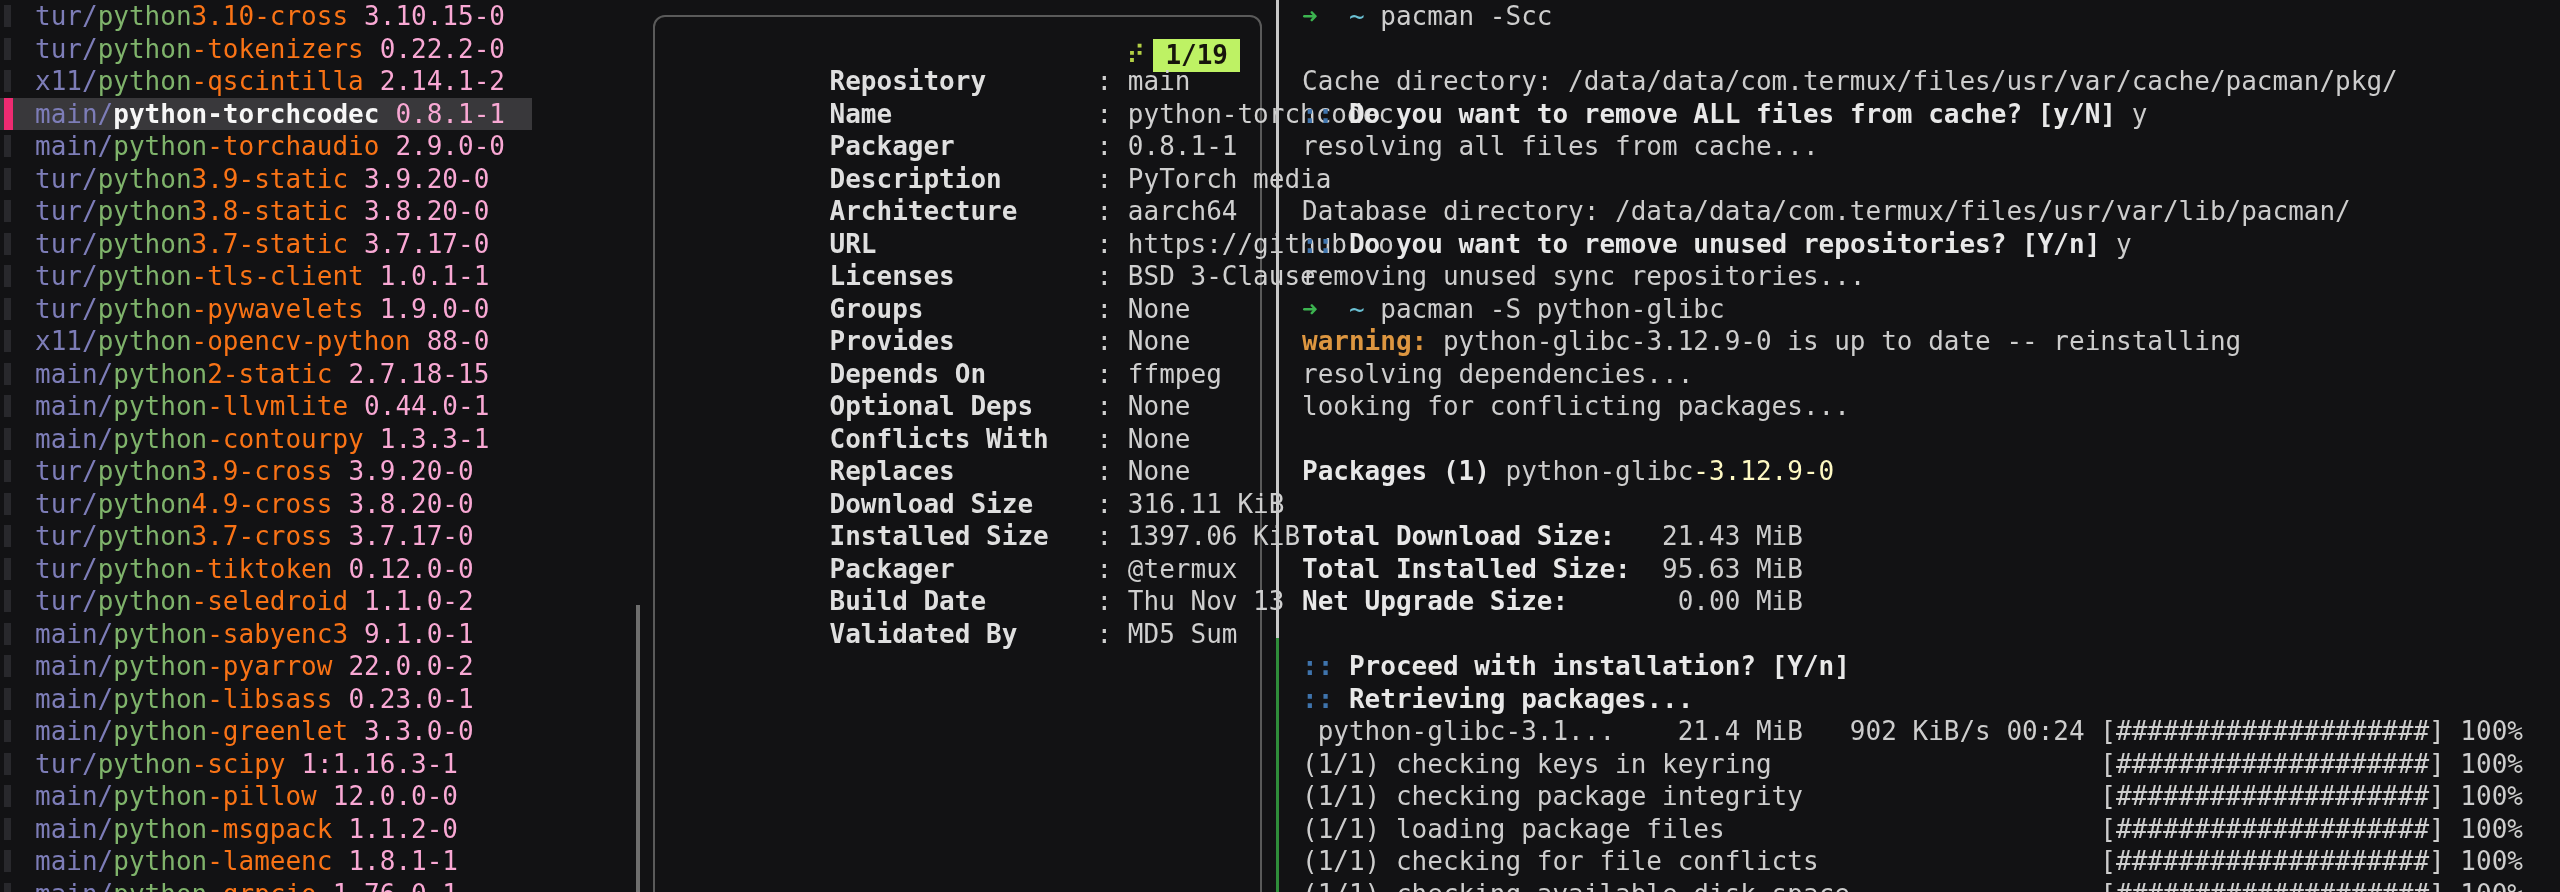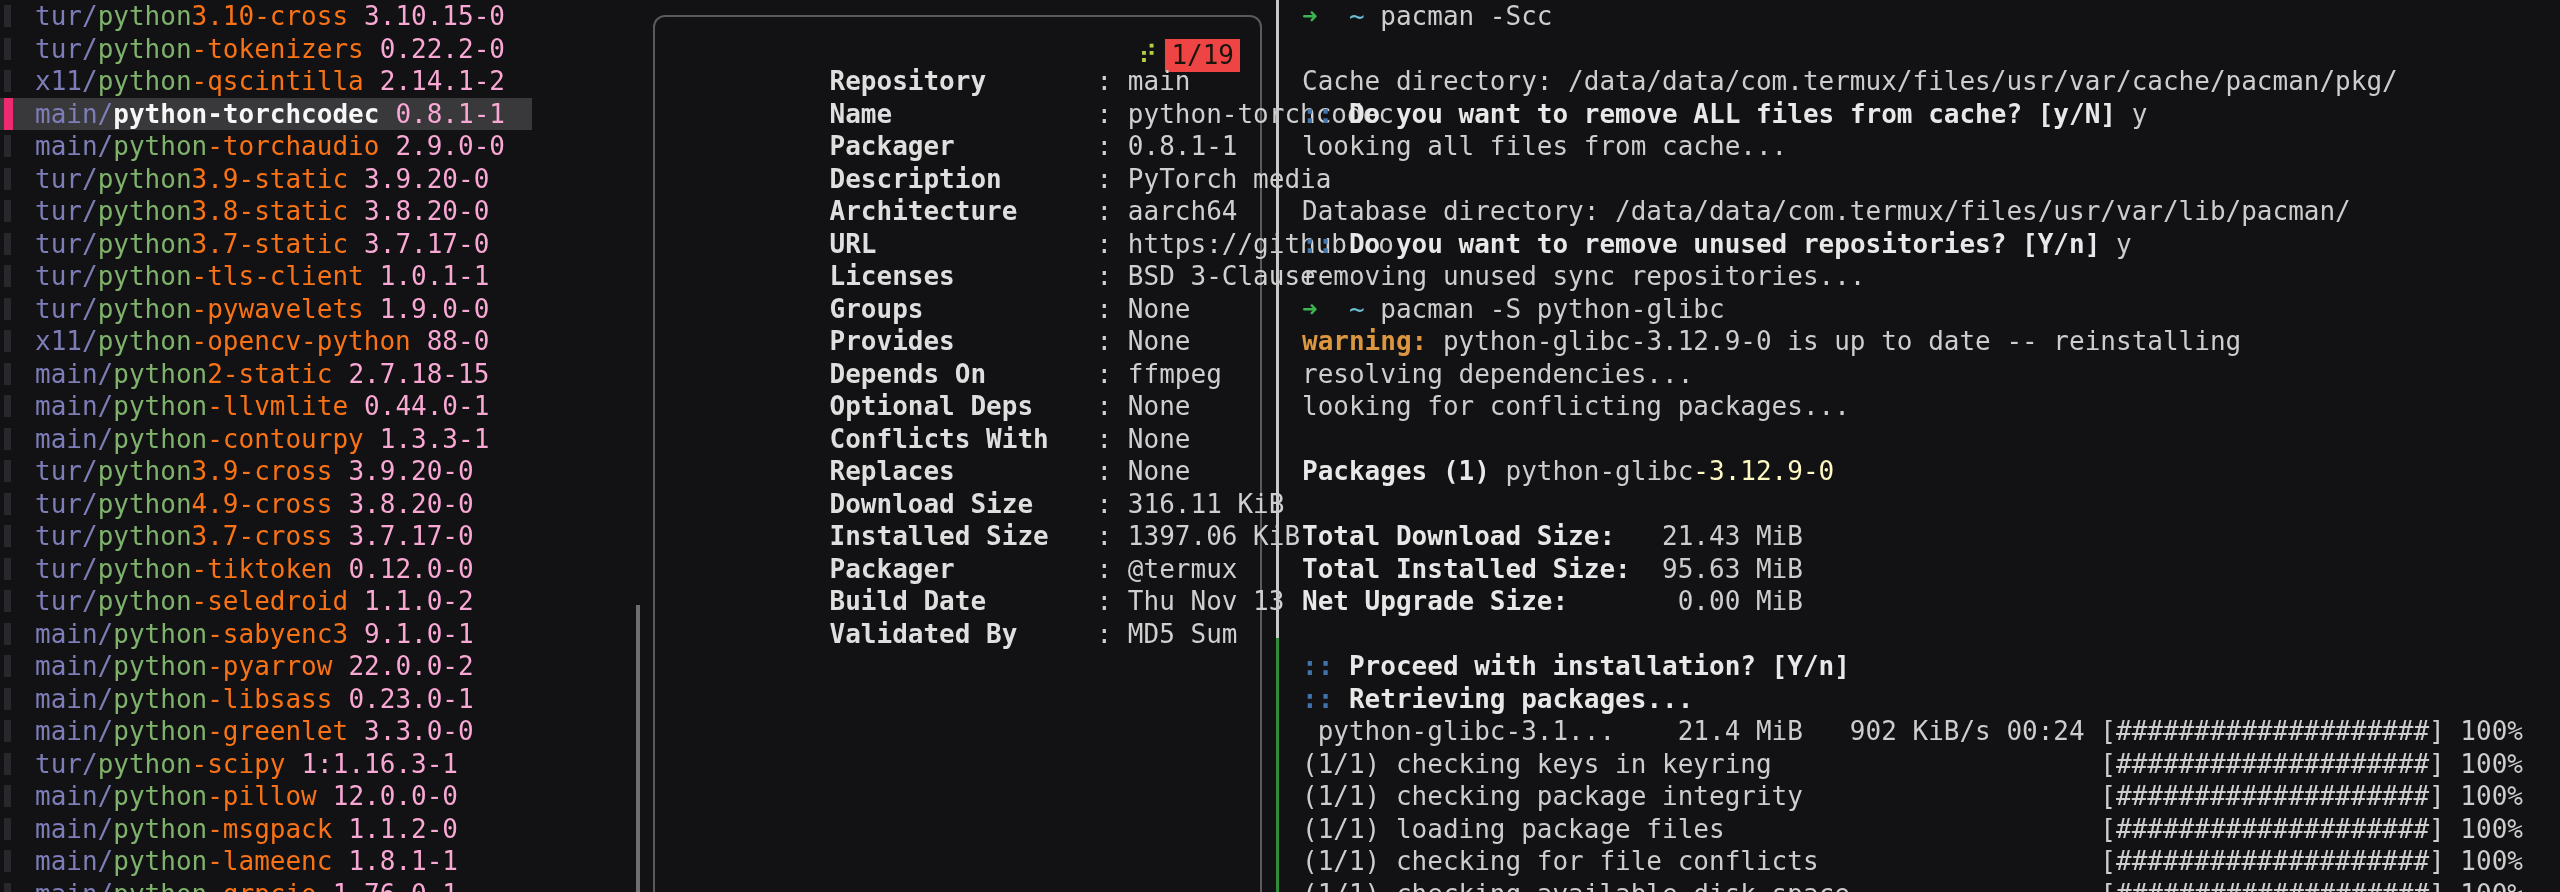--- a/index.html
+++ b/index.html
@@ -28,21 +28,21 @@
   
   .preview-box {
     position:absolute; left:653px; top:15px; width:609px; height:900px;
     border:2px solid #5a5a5a; border-radius:12px; background:#121214;
   }
   .pfields { position:absolute; top:15.5px; left:18px; right:2px; }
   .pline { height:32.5px; white-space:pre; color:#cfcfcf; }
   .plabel { display:inline-block; width:267px; font-weight:bold; color:#dfdfdf; white-space:pre; }
   .preview-indicator { position:absolute; top:22px; right:20px; display:flex; align-items:center; gap:8px; }
   .dots { color:#b3cf45; font-size:26px; }
-  .badge { background:#ef4444; color:#17150c; font-weight:normal; padding:0 6px; }
+  .badge { background:#bef264; color:#17150c; font-weight:bold; padding:0 12px; }
 
   
   .divider { position:absolute; left:1276px; top:0; width:3px; height:892px; }
   .div-top { width:3px; height:638px; background:#c8c8c8; }
   .div-bottom { width:3px; height:254px; background:#2f8d3a; }
 
   
   .right-pane { position:absolute; left:1291px; top:0; width:1269px; height:892px; }
   .tl { height:32.5px; white-space:pre; color:#cdcdcd;margin-left:11px; }
   .b { font-weight:bold; color:#e8e8e8; }
@@ -215,21 +215,21 @@
   <div class="divider">
     <div class="div-top"></div>
     <div class="div-bottom"></div>
   </div>
 
   <section class="right-pane">
     <div class="tl"><span class="grn">➜</span><span class="cyn">  ~ </span><span>pacman -Scc</span></div>
     <div class="tl"></div>
     <div class="tl"><span>Cache directory: /data/data/com.termux/files/usr/var/cache/pacman/pkg/</span></div>
     <div class="tl"><span class="blue">:: </span><span class="b">Do you want to remove ALL files from cache? [y/N]</span><span> y</span></div>
-    <div class="tl"><span>looking all files from cache...</span></div>
+    <div class="tl"><span>resolving all files from cache...</span></div>
     <div class="tl"></div>
     <div class="tl"><span>Database directory: /data/data/com.termux/files/usr/var/lib/pacman/</span></div>
     <div class="tl"><span class="blue">:: </span><span class="b">Do you want to remove unused repositories? [Y/n]</span><span> y</span></div>
     <div class="tl"><span>removing unused sync repositories...</span></div>
     <div class="tl"><span class="grn">➜</span><span class="cyn">  ~ </span><span>pacman -S python-glibc</span></div>
     <div class="tl"><span class="org">warning:</span><span> python-glibc-3.12.9-0 is up to date -- reinstalling</span></div>
     <div class="tl"><span>resolving dependencies...</span></div>
     <div class="tl"><span>looking for conflicting packages...</span></div>
     <div class="tl"></div>
     <div class="tl"><span class="b">Packages (1)</span><span> python-glibc</span><span class="dim">-3.12.9-0</span></div>

